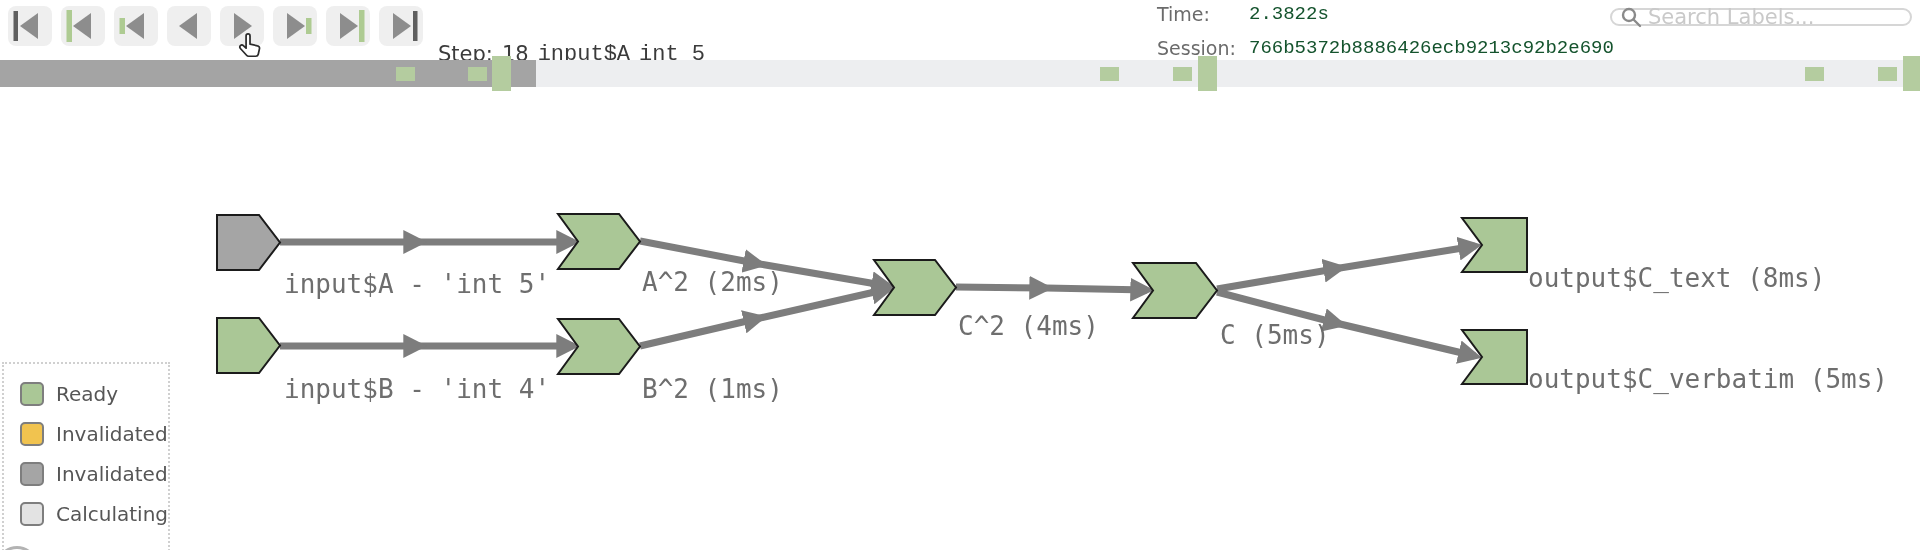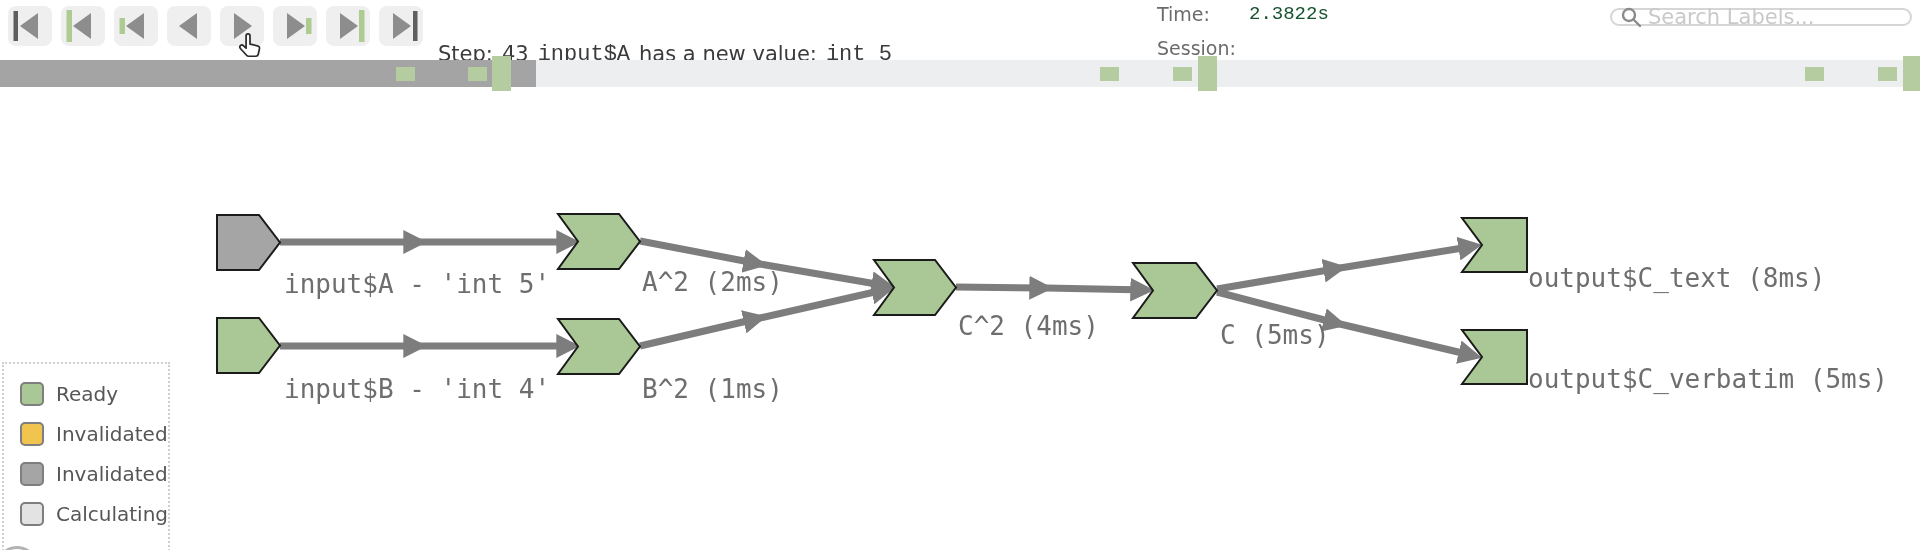--- a/index.html
+++ b/index.html
@@ -95,30 +95,30 @@
     <button class="tbtn">
       <svg width="36" height="34" viewBox="0 0 36 34">
         <polygon points="10,4 28,17 10,30" fill="#8d8d8d"></polygon>
         <rect x="30" y="2" width="4.5" height="30" fill="#5f5f5f"></rect>
       </svg>
     </button>
   </div>
 
 <div class="statusline">
   <span>Step:</span>
-  <span>43</span>
+  <span>18</span>
   <span class="mono">input$A</span>
-  <span>has a new value:</span>
   <span class="mono">int 5</span>
 </div>
 
 <div class="info">
   <span>Time:</span>
   <span class="mono">2.3822s</span>
   <span>Session:</span>
+  <span class="mono">766b5372b8886426ecb9213c92b2e690</span>
 </div>
 
 <div class="searchbox">
   <svg width="22" height="22" viewBox="0 0 22 22">
     <circle cx="9" cy="9" r="6" fill="none" stroke="#8a8a8a" stroke-width="2.4"></circle>
     <line x1="13.5" y1="13.5" x2="20" y2="20" stroke="#8a8a8a" stroke-width="2.4" stroke-linecap="round"></line>
   </svg>
   <input type="text" placeholder="Search Labels..." style="">
 </div>
 

